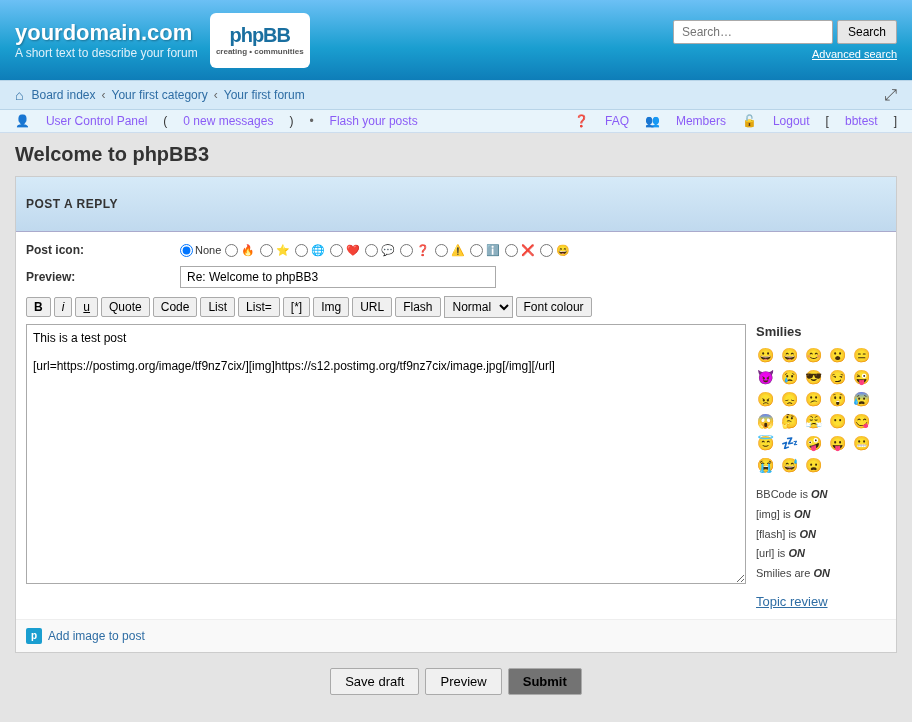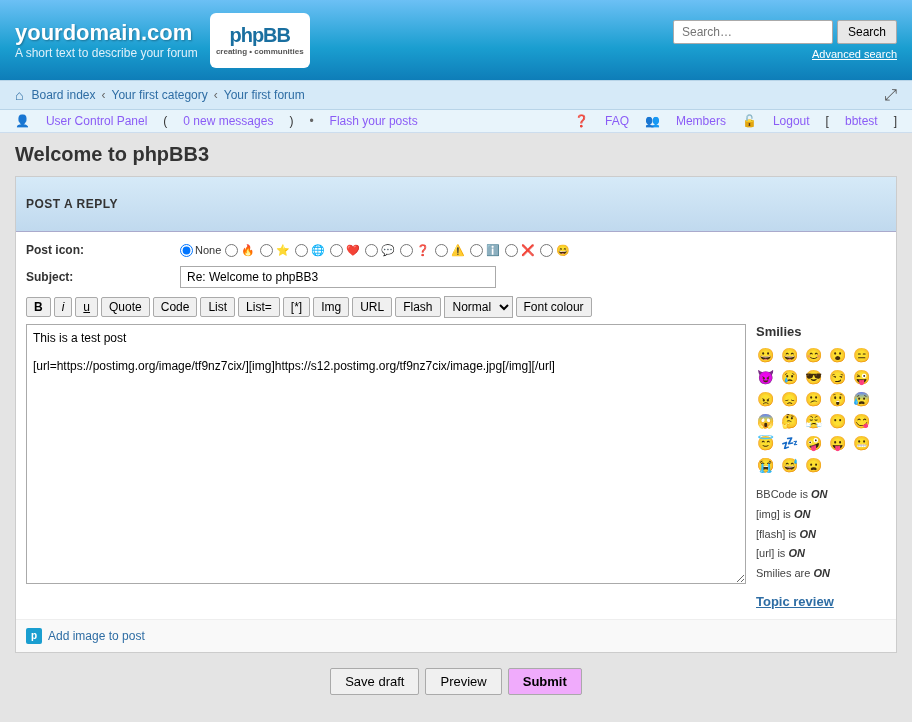--- a/index.html
+++ b/index.html
@@ -258,21 +258,21 @@
     
     #bbcode-info {
       font-size: 11px;
       color: #444;
       line-height: 1.8;
     }
     #bbcode-info .on { font-style: italic; font-weight: bold; color: #333; }
 
     
     #topic-review-title {
-      font-weight: bold;
+      font-weight: normal;
       font-size: 13px;
       color: #2e6da4;
       margin-top: 10px;
       text-decoration: underline;
       cursor: pointer;
     }
 
     
     #add-image-row {
       display: flex;
@@ -310,21 +310,21 @@
     }
     .footer-btn {
       padding: 5px 14px;
       border: 1px solid #aaa;
       background: #f0f0f0;
       font-size: 13px;
       cursor: pointer;
       border-radius: 2px;
     }
     .footer-btn.submit {
-      background: #f0abfc;
+      background: #737373;
       font-weight: bold;
     }
   </style>
 </head>
 <body>
 
 <div id="header">
   <div id="logo-area">
     <div id="site-info">
       <h1>yourdomain.com</h1>
@@ -428,21 +428,21 @@
               <span class="post-icon-img">❌</span>
             </label>
           <label class="icon-option">
               <input type="radio" name="post_icon" style="">
               <span class="post-icon-img">😄</span>
             </label>
         </div>
       </div>
 
       <div id="subject-row">
-        <span class="field-label">Subject:</span>
+        <span class="field-label">Preview:</span>
         <input type="text" id="subject-input" value="Re: Welcome to phpBB3" style="">
       </div>
 
       <div id="toolbar">
         <button class="tb-btn bold">B</button>
         <button class="tb-btn italic">i</button>
         <button class="tb-btn underline">u</button>
         <button class="tb-btn">Quote</button>
         <button class="tb-btn">Code</button>
         <button class="tb-btn">List</button>

